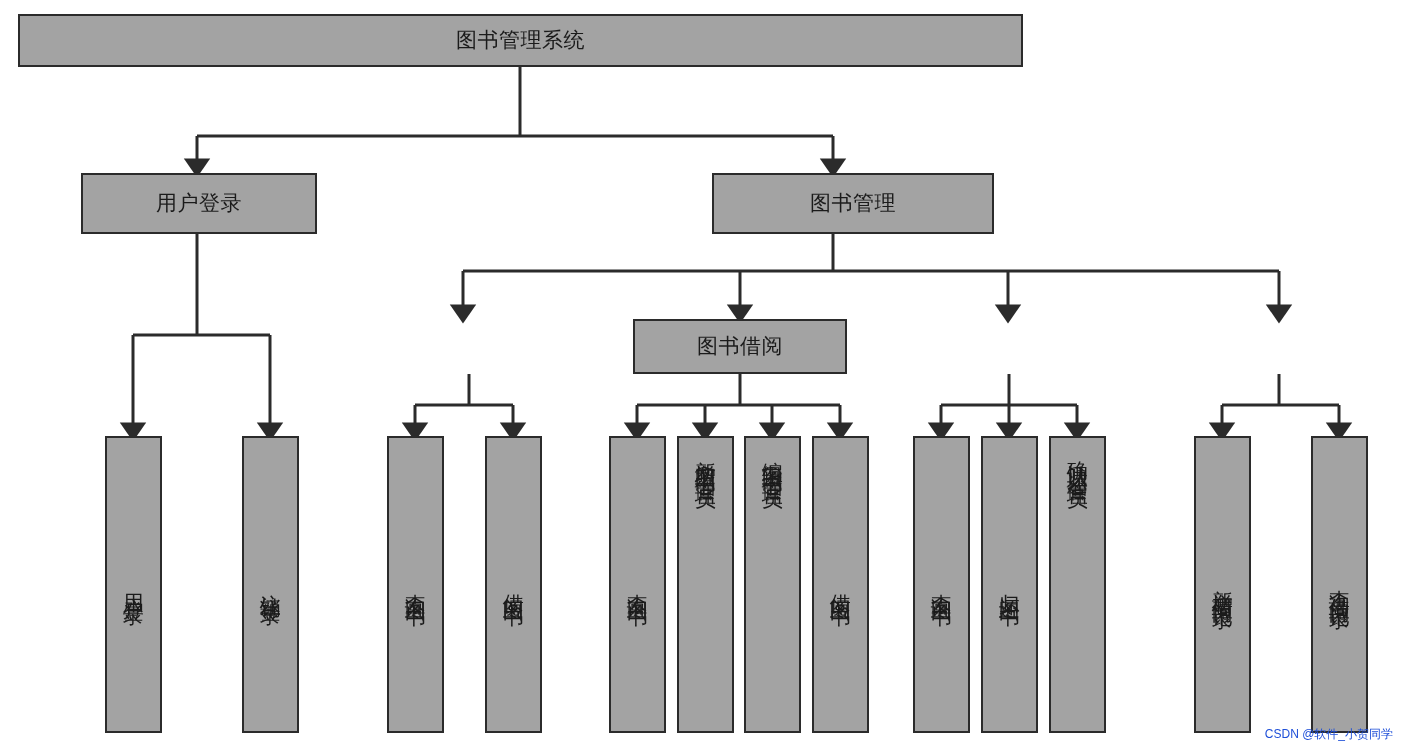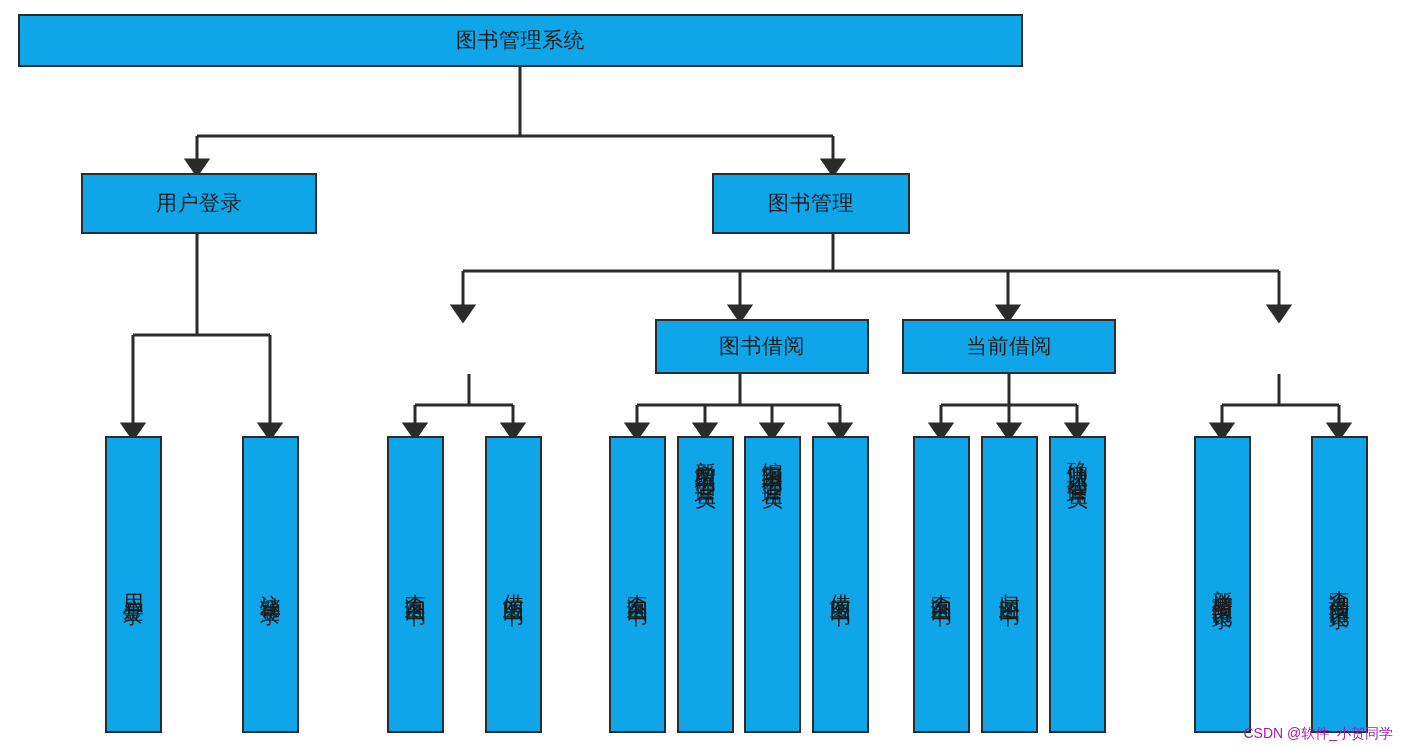--- a/index.html
+++ b/index.html
@@ -20,21 +20,21 @@
   #diagram-svg {
     position: absolute;
     left: 0;
     top: 0;
     width: 1405px;
     height: 747px;
   }
   .node-box {
     position: absolute;
     box-sizing: border-box;
-    background: #0ea5e9;
+    background: #a3a3a3;
     border: 2px solid #2b2b2b;
     display: flex;
     align-items: center;
     justify-content: center;
     z-index: 2;
   }
   .node-box .lbl {
     color: #1b1b1b;
     line-height: 1.05;
     text-align: center;
@@ -58,22 +58,22 @@
     white-space: nowrap;
   }
   .v-node.v-center {
     align-items: center;
     padding-top: 0;
   }
   .watermark {
     position: absolute;
     right: 12px;
     bottom: 4px;
-    font-size: 14px;
-    color: #a21caf;
+    font-size: 12px;
+    color: #1d4ed8;
     z-index: 5;
     white-space: nowrap;
   }
 </style>
 </head>
 <body>
 
 <div id="canvas">
 
   <svg id="diagram-svg" viewBox="0 0 1405 747" xmlns="http://www.w3.org/2000/svg">
@@ -126,29 +126,26 @@
     </g>
   </svg>
 
   <div class="node-box h-node" style="left:18px; top:14px; width:1005px; height:53px;">
     <span class="lbl">图书管理系统</span>
   </div>
 
   <div class="node-box h-node" style="left:81px; top:173px; width:236px; height:61px;">
     <span class="lbl">用户登录</span>
   </div>
-  <div class="node-box h-node" style="left:712px; top:173px; width:198px; height:61px;">
+  <div class="node-box h-node" style="left:712px; top:173px; width:282px; height:61px;">
     <span class="lbl">图书管理</span>
   </div>
 
-  <div class="node-box h-node" style="left:633px; top:319px; width:214px; height:55px;margin-left:22px;">
+  <div class="node-box h-node" style="left:633px; top:319px; width:214px; height:55px;">
     <span class="lbl">图书借阅</span>
-  </div>
-  <div class="node-box h-node" style="left:902px; top:319px; width:214px; height:55px;">
-    <span class="lbl">当前借阅</span>
   </div>
 
   <div class="node-box v-node v-center" style="left:105px; top:436px; width:57px; height:297px;">
     <span class="lbl">用户登录</span>
   </div>
   <div class="node-box v-node v-center" style="left:242px; top:436px; width:57px; height:297px;">
     <span class="lbl">注销登录</span>
   </div>
 
   <div class="node-box v-node v-center" style="left:387px; top:436px; width:57px; height:297px;">

